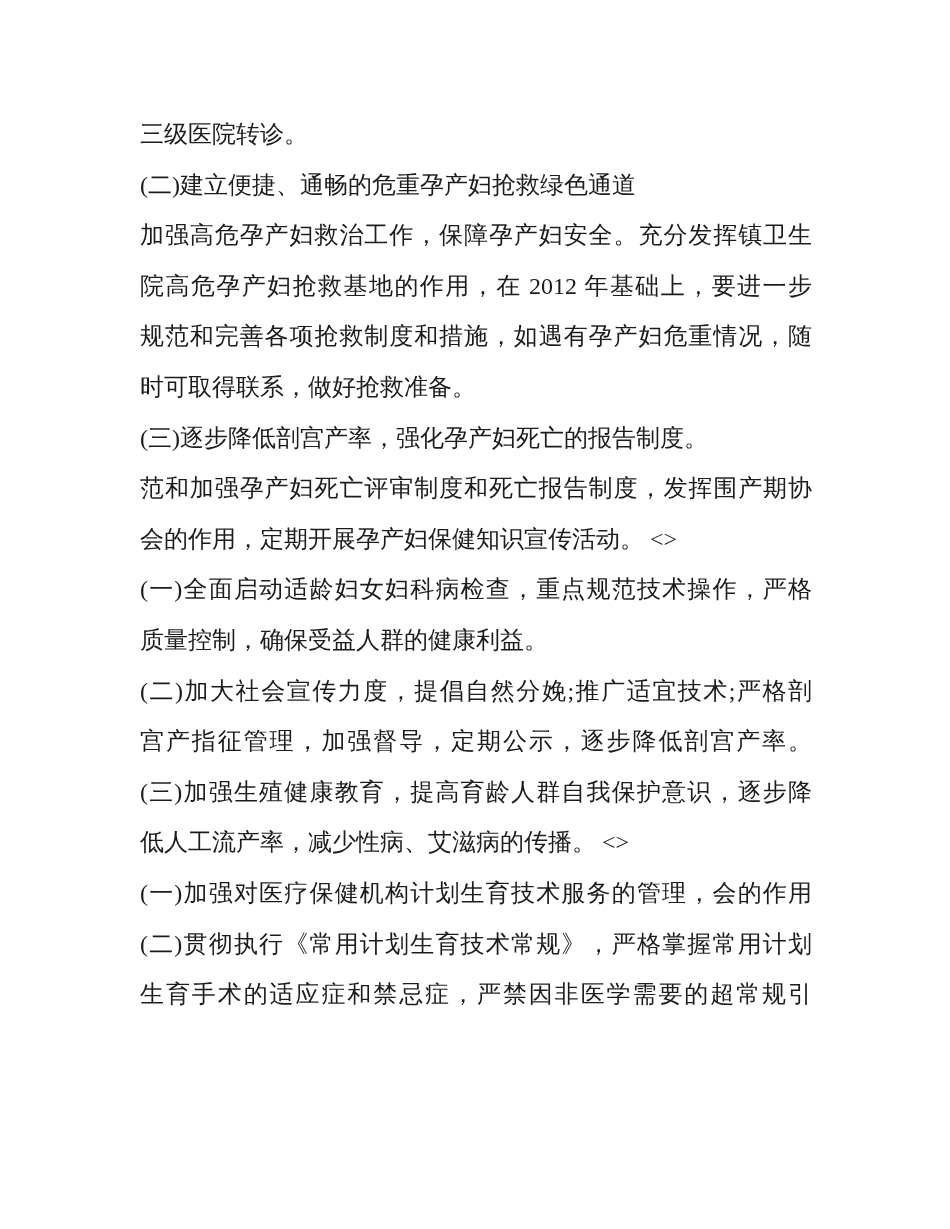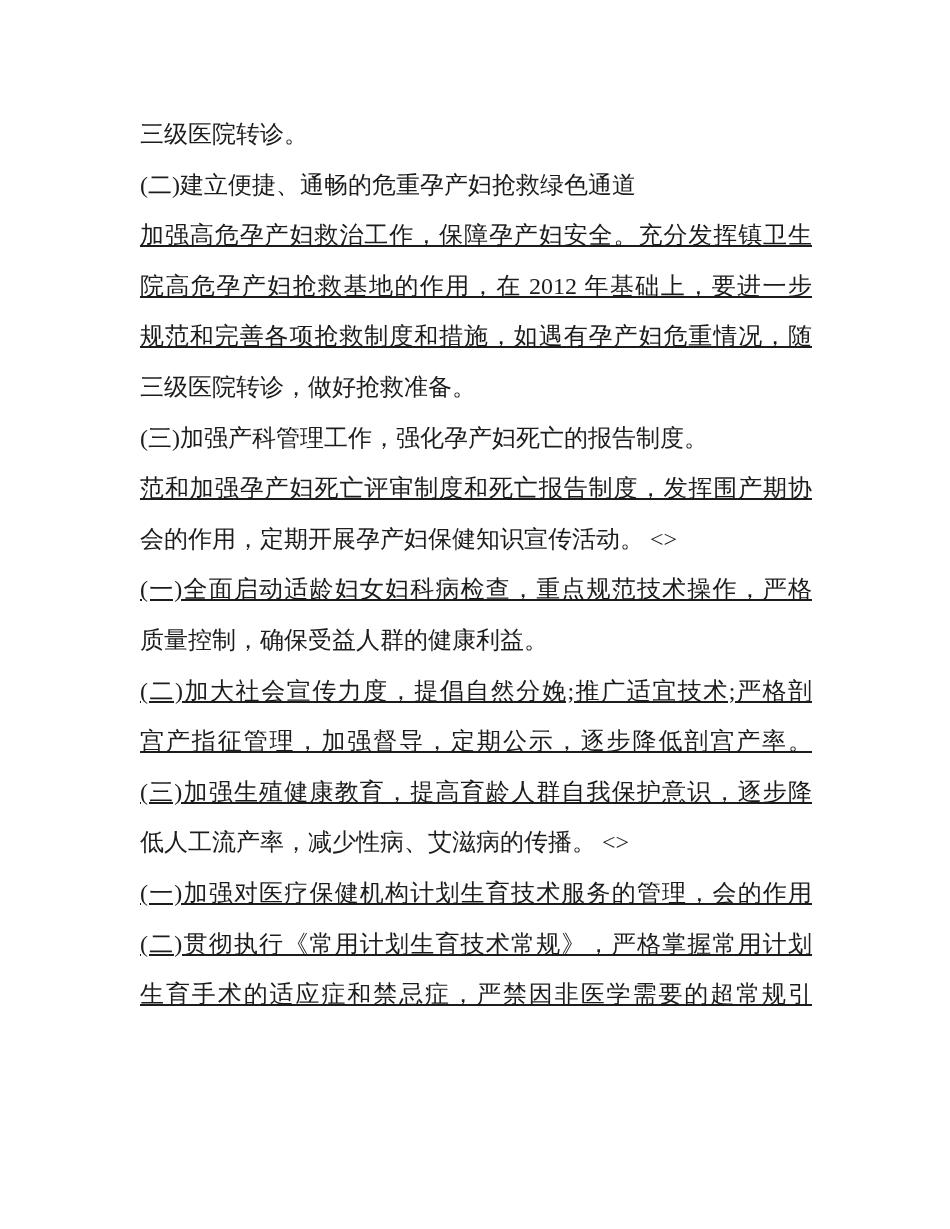--- a/index.html
+++ b/index.html
@@ -28,35 +28,34 @@
   .line {
     height: 50.6px;
     line-height: 50.6px;
     text-align: left;
     overflow: visible;
   }
   .line.full {
     text-align: justify;
     text-align-last: justify;
     text-justify: inter-character;
-    text-decoration: underline;
   }
 </style>
 </head>
 <body style="background: rgb(255, 255, 255);">
 
 <div class="page">
   <div class="text-block" id="doc" style="color: rgb(28, 28, 28);">
     <div class="line">三级医院转诊。</div>
     <div class="line">(二)建立便捷、通畅的危重孕产妇抢救绿色通道</div>
     <div class="line full">加强高危孕产妇救治工作，保障孕产妇安全。充分发挥镇卫生</div>
     <div class="line full">院高危孕产妇抢救基地的作用，在 2012 年基础上，要进一步</div>
     <div class="line full">规范和完善各项抢救制度和措施，如遇有孕产妇危重情况，随</div>
-    <div class="line">三级医院转诊，做好抢救准备。</div>
-    <div class="line">(三)加强产科管理工作，强化孕产妇死亡的报告制度。</div>
+    <div class="line">时可取得联系，做好抢救准备。</div>
+    <div class="line">(三)逐步降低剖宫产率，强化孕产妇死亡的报告制度。</div>
     <div class="line full">范和加强孕产妇死亡评审制度和死亡报告制度，发挥围产期协</div>
     <div class="line">会的作用，定期开展孕产妇保健知识宣传活动。 &lt;&gt;</div>
     <div class="line full">(一)全面启动适龄妇女妇科病检查，重点规范技术操作，严格</div>
     <div class="line">质量控制，确保受益人群的健康利益。</div>
     <div class="line full">(二)加大社会宣传力度，提倡自然分娩;推广适宜技术;严格剖</div>
     <div class="line full">宫产指征管理，加强督导，定期公示，逐步降低剖宫产率。</div>
     <div class="line full">(三)加强生殖健康教育，提高育龄人群自我保护意识，逐步降</div>
     <div class="line">低人工流产率，减少性病、艾滋病的传播。 &lt;&gt;</div>
     <div class="line full">(一)加强对医疗保健机构计划生育技术服务的管理，会的作用</div>
     <div class="line full">(二)贯彻执行《常用计划生育技术常规》，严格掌握常用计划</div>

